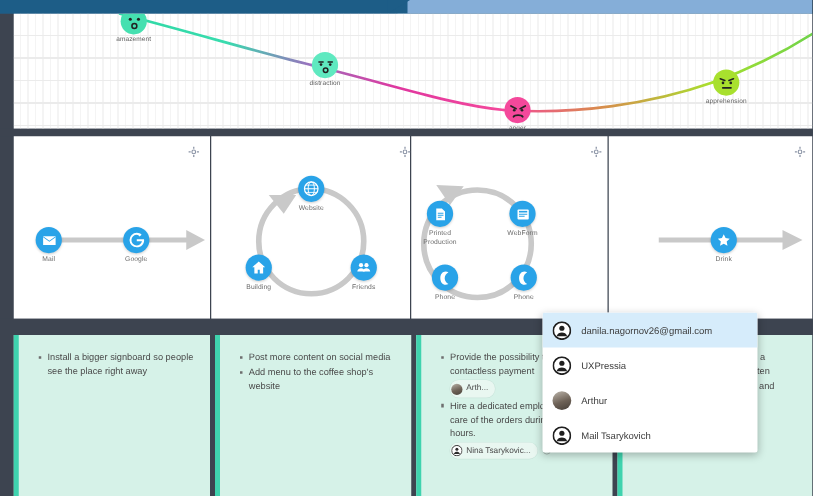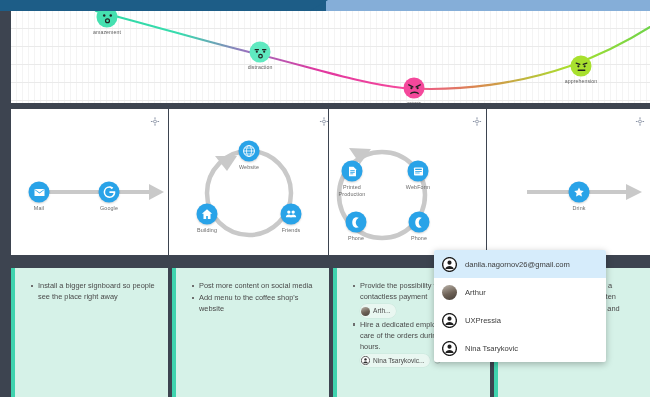--- a/index.html
+++ b/index.html
@@ -391,32 +391,32 @@
 <div id="dropdown">
     <div class="dd-item sel">
       <span class="dd-av"><svg viewBox="0 0 24 24" width="15" height="15">
           <circle cx="12" cy="12" r="11" fill="#fff" stroke="#1f1f1f" stroke-width="2.2"></circle>
           <circle cx="12" cy="9" r="3.3" fill="#1f1f1f"></circle>
           <path d="M5.2 19.2c1-3.5 4-4.8 6.8-4.8s5.8 1.3 6.8 4.8z" fill="#1f1f1f"></path>
         </svg></span>
       <span>danila.nagornov26@gmail.com</span>
     </div>
     <div class="dd-item">
+      <span class="dd-av"><svg viewBox="0 0 24 24" width="15" height="15">
+          <circle cx="12" cy="12" r="11" fill="#fff" stroke="#1f1f1f" stroke-width="2.2"></circle>
+          <circle cx="12" cy="9" r="3.3" fill="#1f1f1f"></circle>
+          <path d="M5.2 19.2c1-3.5 4-4.8 6.8-4.8s5.8 1.3 6.8 4.8z" fill="#1f1f1f"></path>
+        </svg></span>
+      <span>UXPressia</span>
+    </div>
+    <div class="dd-item">
       <span class="dd-av photo"></span>
       <span>Arthur</span>
     </div>
     <div class="dd-item">
       <span class="dd-av"><svg viewBox="0 0 24 24" width="15" height="15">
           <circle cx="12" cy="12" r="11" fill="#fff" stroke="#1f1f1f" stroke-width="2.2"></circle>
           <circle cx="12" cy="9" r="3.3" fill="#1f1f1f"></circle>
           <path d="M5.2 19.2c1-3.5 4-4.8 6.8-4.8s5.8 1.3 6.8 4.8z" fill="#1f1f1f"></path>
         </svg></span>
-      <span>UXPressia</span>
-    </div>
-    <div class="dd-item">
-      <span class="dd-av"><svg viewBox="0 0 24 24" width="15" height="15">
-          <circle cx="12" cy="12" r="11" fill="#fff" stroke="#1f1f1f" stroke-width="2.2"></circle>
-          <circle cx="12" cy="9" r="3.3" fill="#1f1f1f"></circle>
-          <path d="M5.2 19.2c1-3.5 4-4.8 6.8-4.8s5.8 1.3 6.8 4.8z" fill="#1f1f1f"></path>
-        </svg></span>
-      <span>Nina Tsarykovic</span>
+      <span>Mail Tsarykovich</span>
     </div>
   </div>
 
 </body></html>

